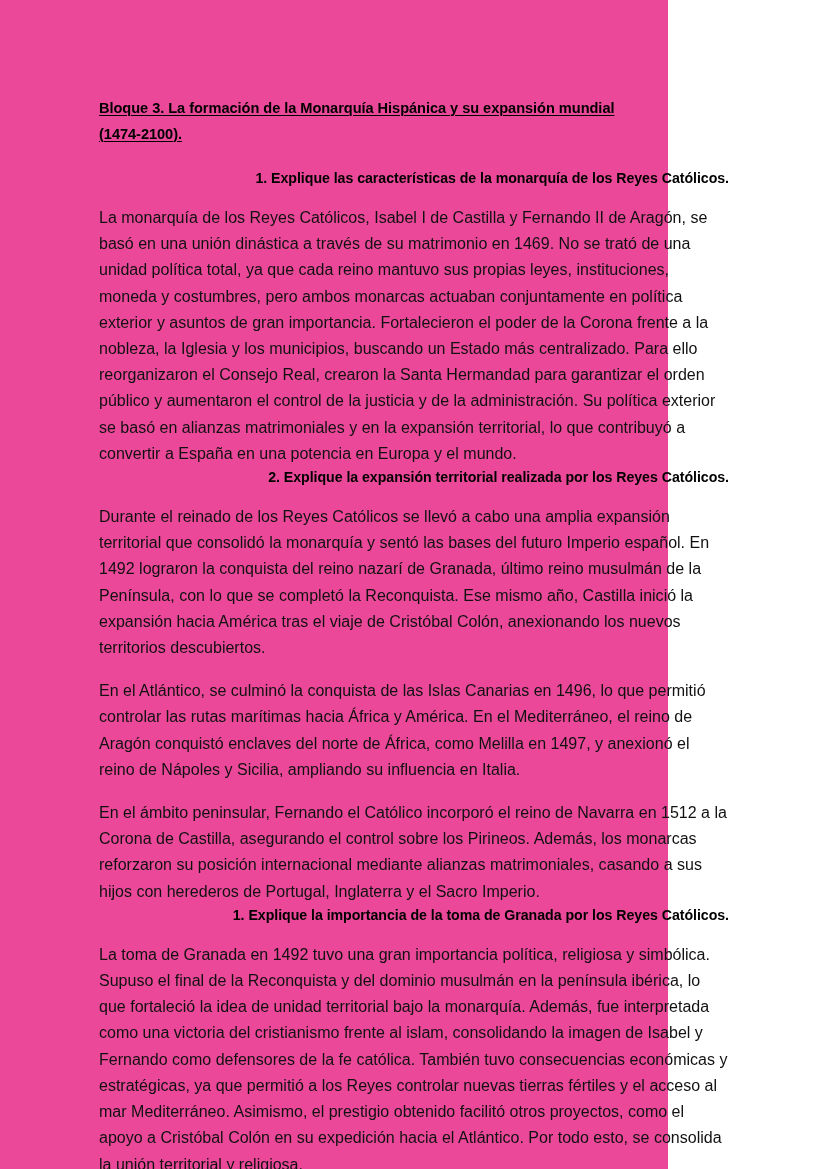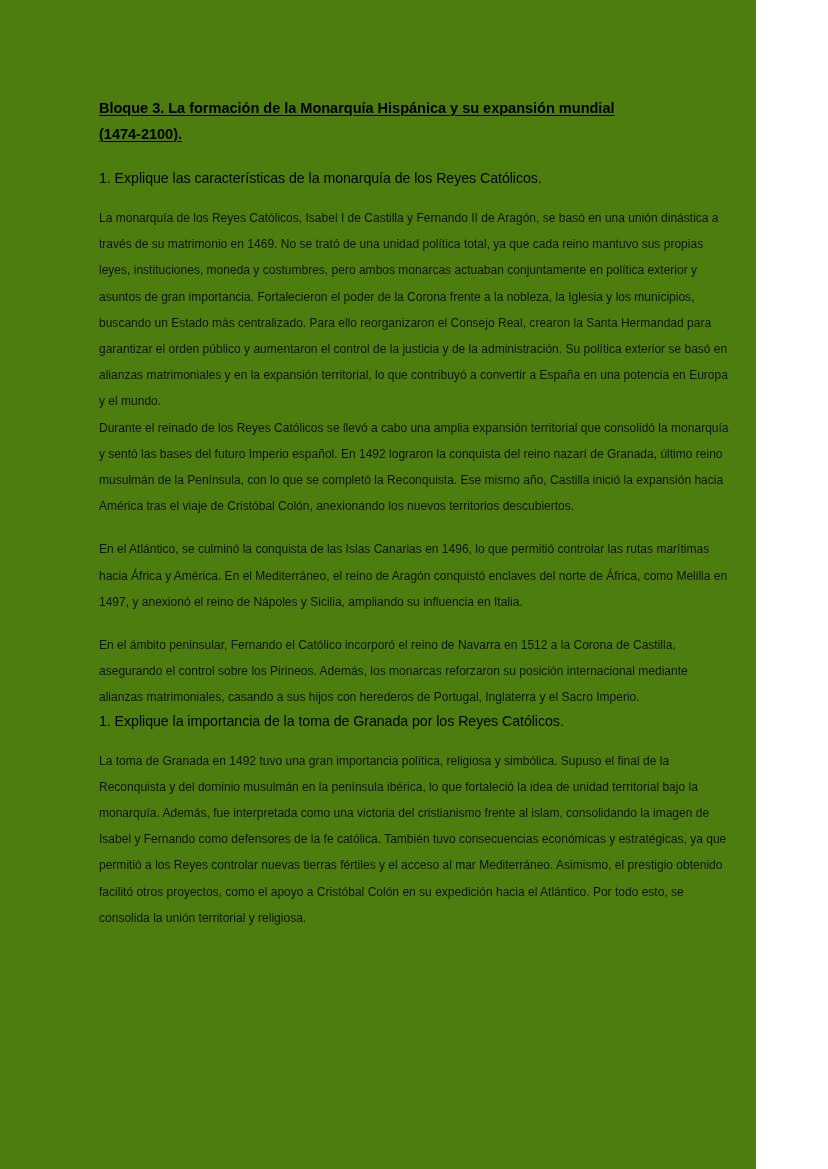--- a/index.html
+++ b/index.html
@@ -10,23 +10,23 @@
   }
   body {
     width: 828px;
     height: 1169px;
     overflow: hidden;
     font-family: "Liberation Sans", sans-serif;
     color: #0d0d0d;
     -webkit-font-smoothing: antialiased;
   }
   .page {
-    width: 756px;
+    width: 668px;
     height: 1169px;
-    background: #4d7c0f;
+    background: #ec4899;
     box-sizing: border-box;
     padding: 96px 85px 0 99px;
     position: relative;
   }
   .doc-body {
     width: 630px;
   }
 
   .doc-title {
     font-size: 14.6px;
@@ -38,29 +38,30 @@
   }
   .doc-title .titleline {
     display: inline;
     text-decoration: underline;
     text-underline-offset: 2px;
     text-decoration-thickness: 1.4px;
   }
 
   .q-heading {
     font-size: 14.2px;
-    font-weight: normal;
+    font-weight: bold;
     line-height: 21px;
     letter-spacing: -0.05px;
     margin: 0 0 16px 0;
     color: #000000;
+    text-align: right;
   }
 
   .para {
-    font-size: 12px;
+    font-size: 16px;
     font-weight: normal;
     line-height: 26.2px;
     letter-spacing: 0.01px;
     margin: 0 0 17px 0;
     color: #111111;
     text-align: left;
   }
   .para:last-child { margin-bottom: 0; }
 
   .gap-before-heading { margin-top: 22px; }
@@ -77,20 +78,21 @@
       <span class="titleline">Bloque 3. La formación de la Monarquía Hispánica y su expansión mundial</span><br>
       <span class="titleline">(1474-2100).</span>
     </h1>
 
     <section class="block">
       <h2 class="q-heading">1. Explique las características de la monarquía de los Reyes Católicos.</h2>
       <p class="para">La monarquía de los Reyes Católicos, Isabel I de Castilla y Fernando II de Aragón, se basó en una unión dinástica a través de su matrimonio en 1469. No se trató de una unidad política total, ya que cada reino mantuvo sus propias leyes, instituciones, moneda y costumbres, pero ambos monarcas actuaban conjuntamente en política exterior y asuntos de gran importancia. Fortalecieron el poder de la Corona frente a la nobleza, la Iglesia y los municipios, buscando un Estado más centralizado. Para ello reorganizaron el Consejo Real, crearon la Santa Hermandad para garantizar el orden público y aumentaron el control de la justicia y de la administración. Su política exterior se basó en alianzas matrimoniales y en la expansión territorial, lo que contribuyó a convertir a España en una potencia en Europa y el mundo.</p>
     </section>
 
     <section class="block gap-before-heading">
+      <h2 class="q-heading">2. Explique la expansión territorial realizada por los Reyes Católicos.</h2>
       <p class="para">Durante el reinado de los Reyes Católicos se llevó a cabo una amplia expansión territorial que consolidó la monarquía y sentó las bases del futuro Imperio español. En 1492 lograron la conquista del reino nazarí de Granada, último reino musulmán de la Península, con lo que se completó la Reconquista. Ese mismo año, Castilla inició la expansión hacia América tras el viaje de Cristóbal Colón, anexionando los nuevos territorios descubiertos.</p>
       <p class="para">En el Atlántico, se culminó la conquista de las Islas Canarias en 1496, lo que permitió controlar las rutas marítimas hacia África y América. En el Mediterráneo, el reino de Aragón conquistó enclaves del norte de África, como Melilla en 1497, y anexionó el reino de Nápoles y Sicilia, ampliando su influencia en Italia.</p>
       <p class="para">En el ámbito peninsular, Fernando el Católico incorporó el reino de Navarra en 1512 a la Corona de Castilla, asegurando el control sobre los Pirineos. Además, los monarcas reforzaron su posición internacional mediante alianzas matrimoniales, casando a sus hijos con herederos de Portugal, Inglaterra y el Sacro Imperio.</p>
     </section>
 
     <section class="block gap-before-heading">
       <h2 class="q-heading">1. Explique la importancia de la toma de Granada por los Reyes Católicos.</h2>
       <p class="para">La toma de Granada en 1492 tuvo una gran importancia política, religiosa y simbólica. Supuso el final de la Reconquista y del dominio musulmán en la península ibérica, lo que fortaleció la idea de unidad territorial bajo la monarquía. Además, fue interpretada como una victoria del cristianismo frente al islam, consolidando la imagen de Isabel y Fernando como defensores de la fe católica. También tuvo consecuencias económicas y estratégicas, ya que permitió a los Reyes controlar nuevas tierras fértiles y el acceso al mar Mediterráneo. Asimismo, el prestigio obtenido facilitó otros proyectos, como el apoyo a Cristóbal Colón en su expedición hacia el Atlántico. Por todo esto, se consolida la unión territorial y religiosa.</p>
     </section>
 

